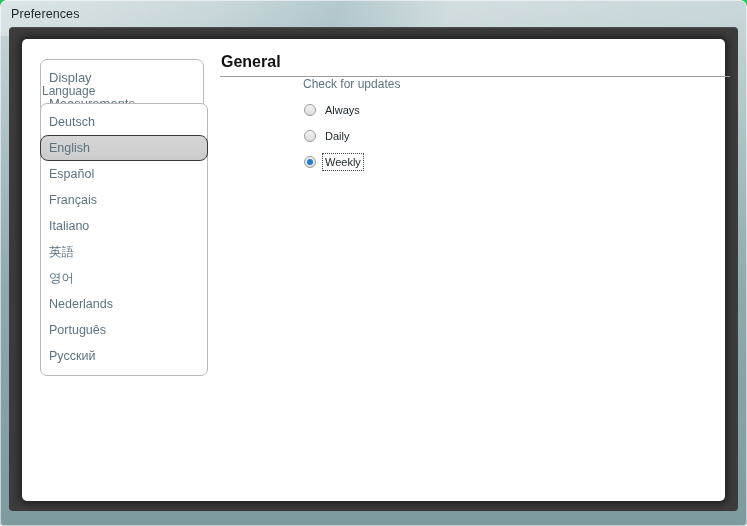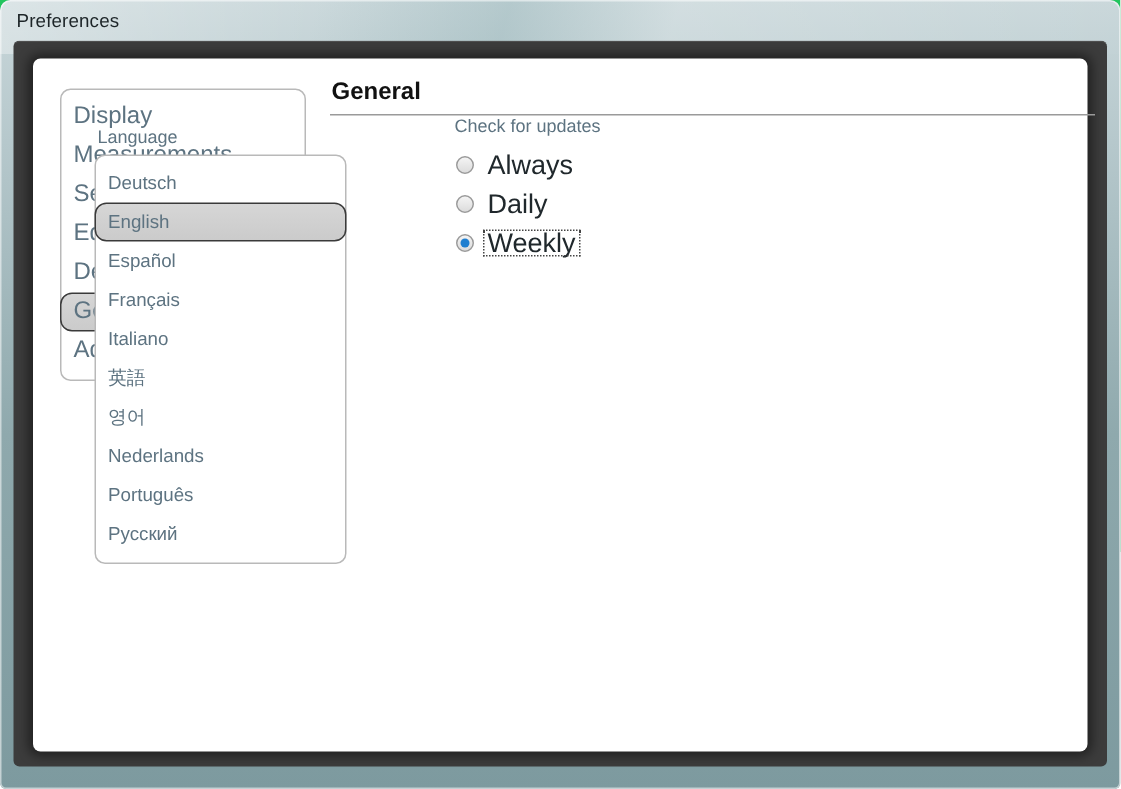--- a/index.html
+++ b/index.html
@@ -102,21 +102,21 @@
     border: 1px solid #b9b9b9;
     border-radius: 7px;
     padding: 5px 0 6px 0;
     box-sizing: border-box;
   }
   .nav-item {
     position: relative;
     height: 26px;
     line-height: 26px;
     padding-left: 9px;
-    font-size: 16px;
+    font-size: 13px;
     color: #5d7381;
     white-space: nowrap;
     box-sizing: border-box;
     margin: 0 -1px;
   }
   .nav-item.selected {
     background: linear-gradient(180deg, #d6d6d6 0%, #cbcbcb 100%);
     border: 1px solid #3a3a3a;
     border-radius: 8px;
     color: #5d7381;
@@ -141,21 +141,21 @@
   #title-rule {
     height: 1px;
     background: #9a9a9a;
     width: 510px;
     margin-left: 2px;
   }
 
   
   #language-group {
     position: absolute;
-    left: 41px;
+    left: 18px;
     top: 45px;
     width: 168px;
   }
   .group-label {
     font-size: 12px;
     color: #5d7381;
     padding-bottom: 5px;
     padding-left: 2px;
   }
   #language-list {
@@ -212,21 +212,21 @@
     content: "";
     position: absolute;
     left: 2px;
     top: 2px;
     width: 6px;
     height: 6px;
     border-radius: 50%;
     background: #1f7fd0;
   }
   .radio-label {
-    font-size: 18px;
+    font-size: 11px;
     color: #20282c;
     margin-left: 7px;
     padding: 1px 2px;
     line-height: 14px;
   }
   .radio-label.focused {
     outline: 1px dotted #444;
   }
 
   

